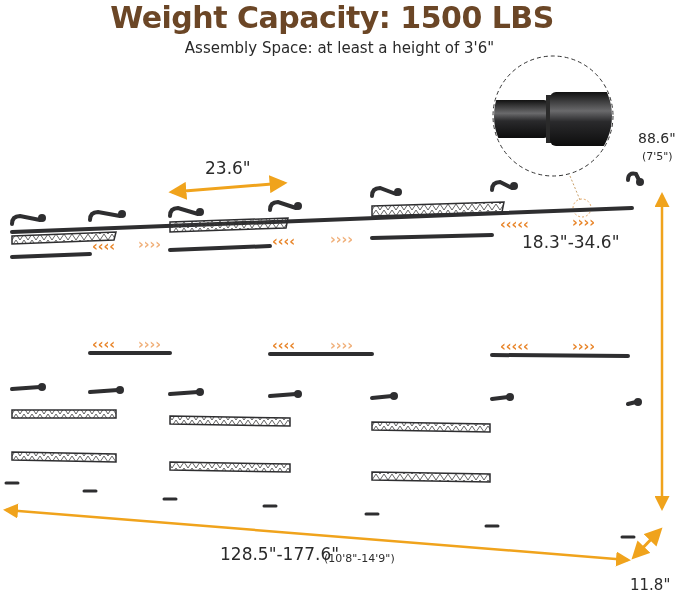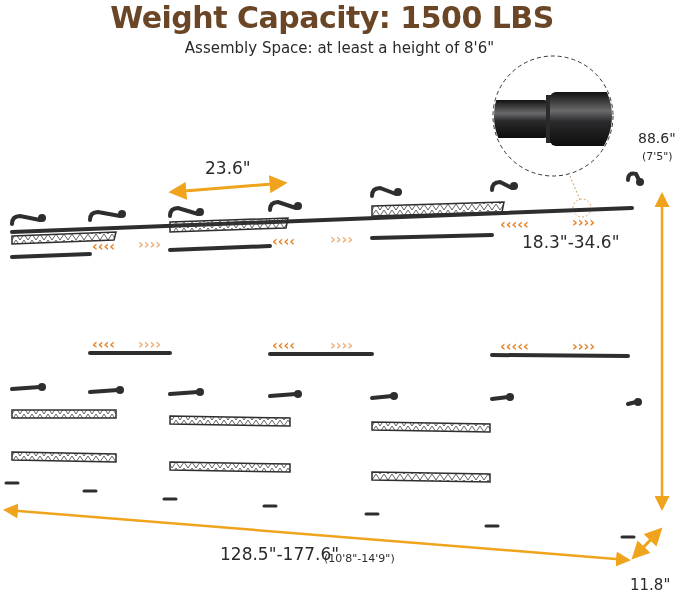--- a/index.html
+++ b/index.html
@@ -15,21 +15,21 @@
   }
   .dim { position: absolute; color: #2b2b2b; font-family: "DejaVu Sans", sans-serif; white-space: nowrap; }
   .dim-main { font-size: 17px; }
   .dim-small { font-size: 11px; }
   svg.scene { position: absolute; left: 0; top: 0; }
 </style>
 </head>
 <body>
 
 <div class="title">Weight Capacity: 1500 LBS</div>
-<div class="subtitle">Assembly Space: at least a height of 8'6"</div>
+<div class="subtitle">Assembly Space: at least a height of 3'6"</div>
 
 <svg class="scene" width="679" height="597" viewBox="0 0 679 597">
   <defs>
     <linearGradient id="pipeGrad" x1="0" x2="1" y1="0" y2="0">
       <stop offset="0" stop-color="#1d1d1f"></stop>
       <stop offset="0.45" stop-color="#55575b"></stop>
       <stop offset="1" stop-color="#1d1d1f"></stop>
     </linearGradient>
     <linearGradient id="calloutGrad" x1="0" x2="0" y1="0" y2="1">
       <stop offset="0" stop-color="#111"></stop>

